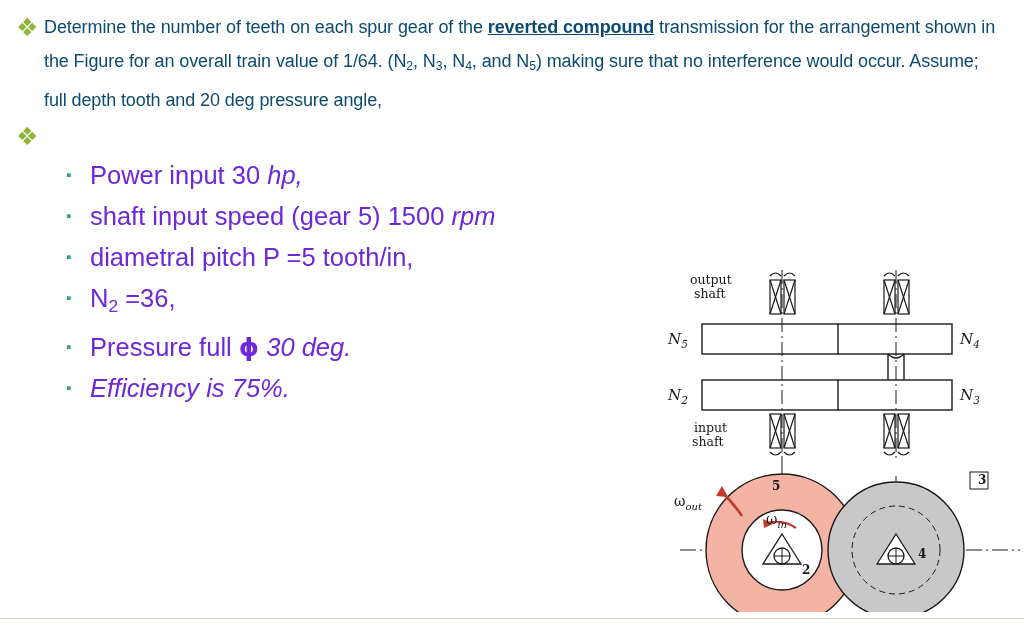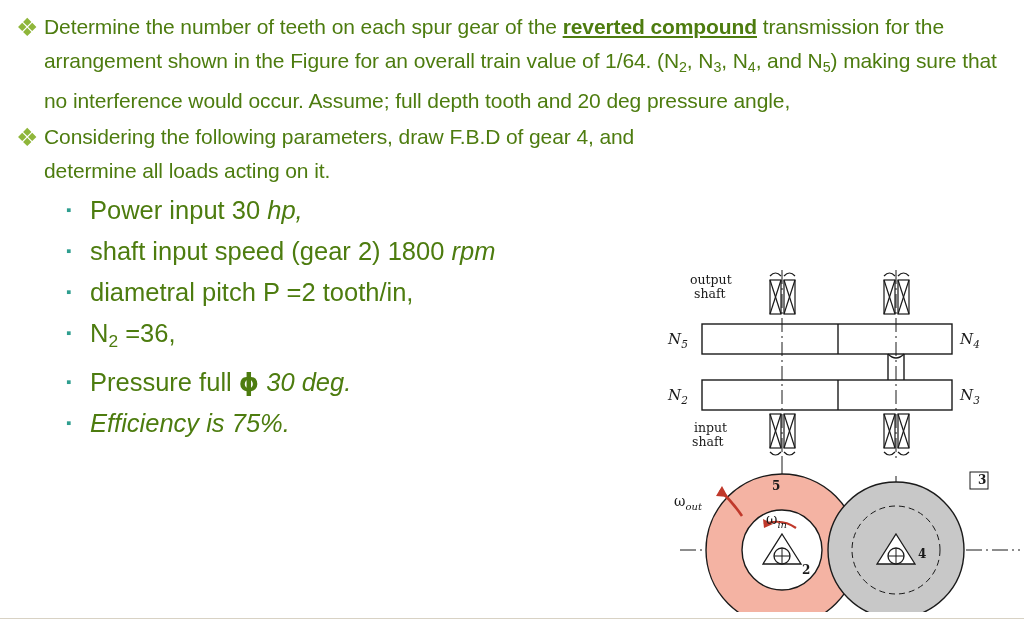--- a/index.html
+++ b/index.html
@@ -30,22 +30,22 @@
     color: #8fb63a;
     font-size: 25px;
     line-height: 34px;
     width: 30px;
     flex: 0 0 30px;
     text-align: left;
     padding-left: 2px;
     box-sizing: border-box;
   }
   .bullet-text {
-    color: #4d7c0f;
-    font-size: 21px;
+    color: #0c4a6e;
+    font-size: 18px;
     line-height: 34px;
     letter-spacing: -0.1px;
     flex: 1;
   }
   .b1 .bullet-text { max-width: 955px; }
   .u-bold {
     font-weight: bold;
     text-decoration: underline;
   }
   sub {
@@ -62,21 +62,21 @@
     margin-bottom: 1px;
   }
   .sub-mark {
     color: #2e9e8f;
     font-size: 15px;
     line-height: 40px;
     width: 24px;
     flex: 0 0 24px;
   }
   .sub-text {
-    color: #4d7c0f;
+    color: #6d28d9;
     font-size: 25.5px;
     line-height: 40px;
     flex: 1;
   }
   .ital { font-style: italic; }
   .figure {
     position: absolute;
     left: 660px;
     top: 262px;
     width: 368px;
@@ -99,42 +99,41 @@
 
   <div class="bullet-row b1">
     <div class="bullet-mark">❖</div>
     <div class="bullet-text">
       <span>Determine the number of teeth on each spur gear of the </span><span class="u-bold">reverted compound</span><span> transmission for the arrangement shown in the Figure for an overall train value of 1/64. (N</span><sub>2</sub><span>, N</span><sub>3</sub><span>, N</span><sub>4</sub><span>, and N</span><sub>5</sub><span>) making sure that no interference would occur. Assume; full depth tooth and 20 deg pressure angle,</span>
     </div>
   </div>
 
   <div class="bullet-row">
     <div class="bullet-mark">❖</div>
-    <div class="bullet-text" style="max-width:620px;">Considering the following parameters, draw F.B.D of gear 4, and determine all loads acting on it.</div>
   </div>
 
   <div class="sub-list">
 
     <div class="sub-row">
       <div class="sub-mark">▪</div>
       <div class="sub-text">
         <span>Power input 30 </span><span class="ital">hp,</span>
       </div>
     </div>
 
     <div class="sub-row">
       <div class="sub-mark">▪</div>
       <div class="sub-text">
-        <span>shaft input speed (gear 2) 1800 </span><span class="ital">rpm</span>
-      </div>
-    </div>
-
-    <div class="sub-row">
-      <div class="sub-mark">▪</div>
-      <div class="sub-text">diametral pitch P =2 tooth/in,</div>
+        <span>shaft input speed (gear 5) 1500 </span><span class="ital">rpm</span>
+      </div>
+    </div>
+
+    <div class="sub-row">
+      <div class="sub-mark">▪</div>
+      <div class="sub-text">diametral pitch P =5 tooth/in,</div>
     </div>
 
     <div class="sub-row">
       <div class="sub-mark">▪</div>
       <div class="sub-text">
         <span>N</span><sub>2</sub><span> =36,</span>
       </div>
     </div>
 
     <div class="sub-row">

